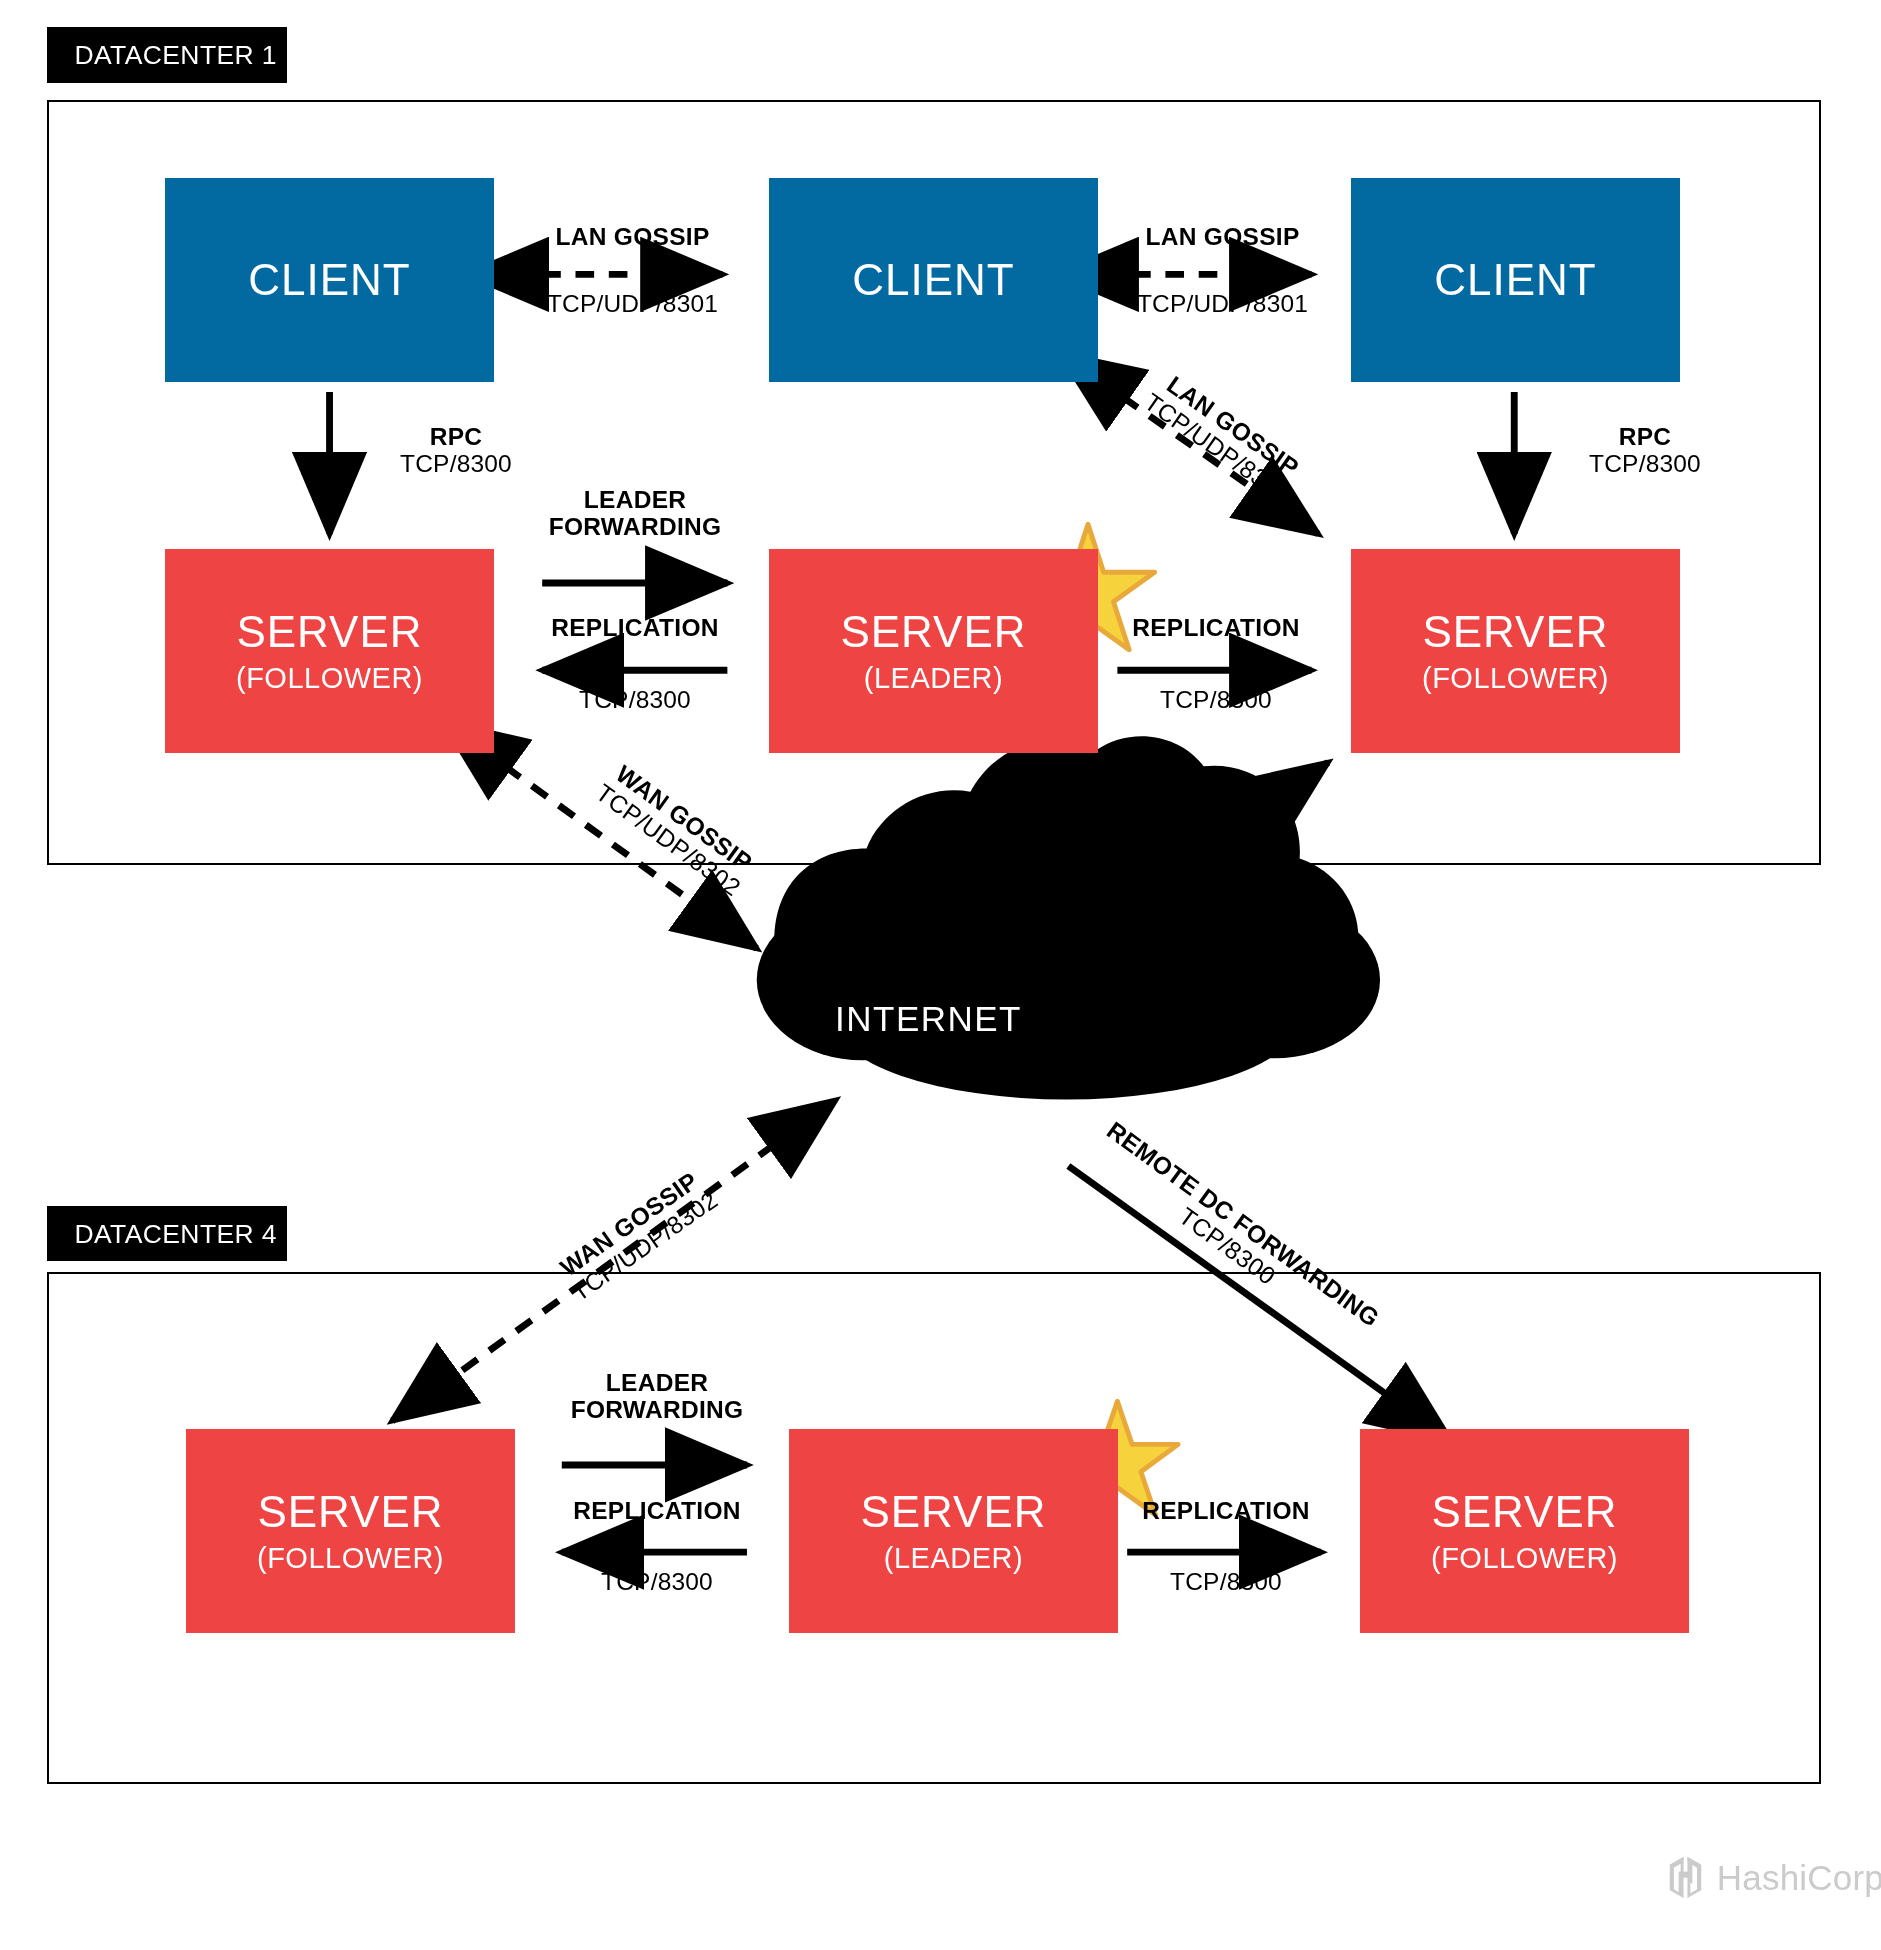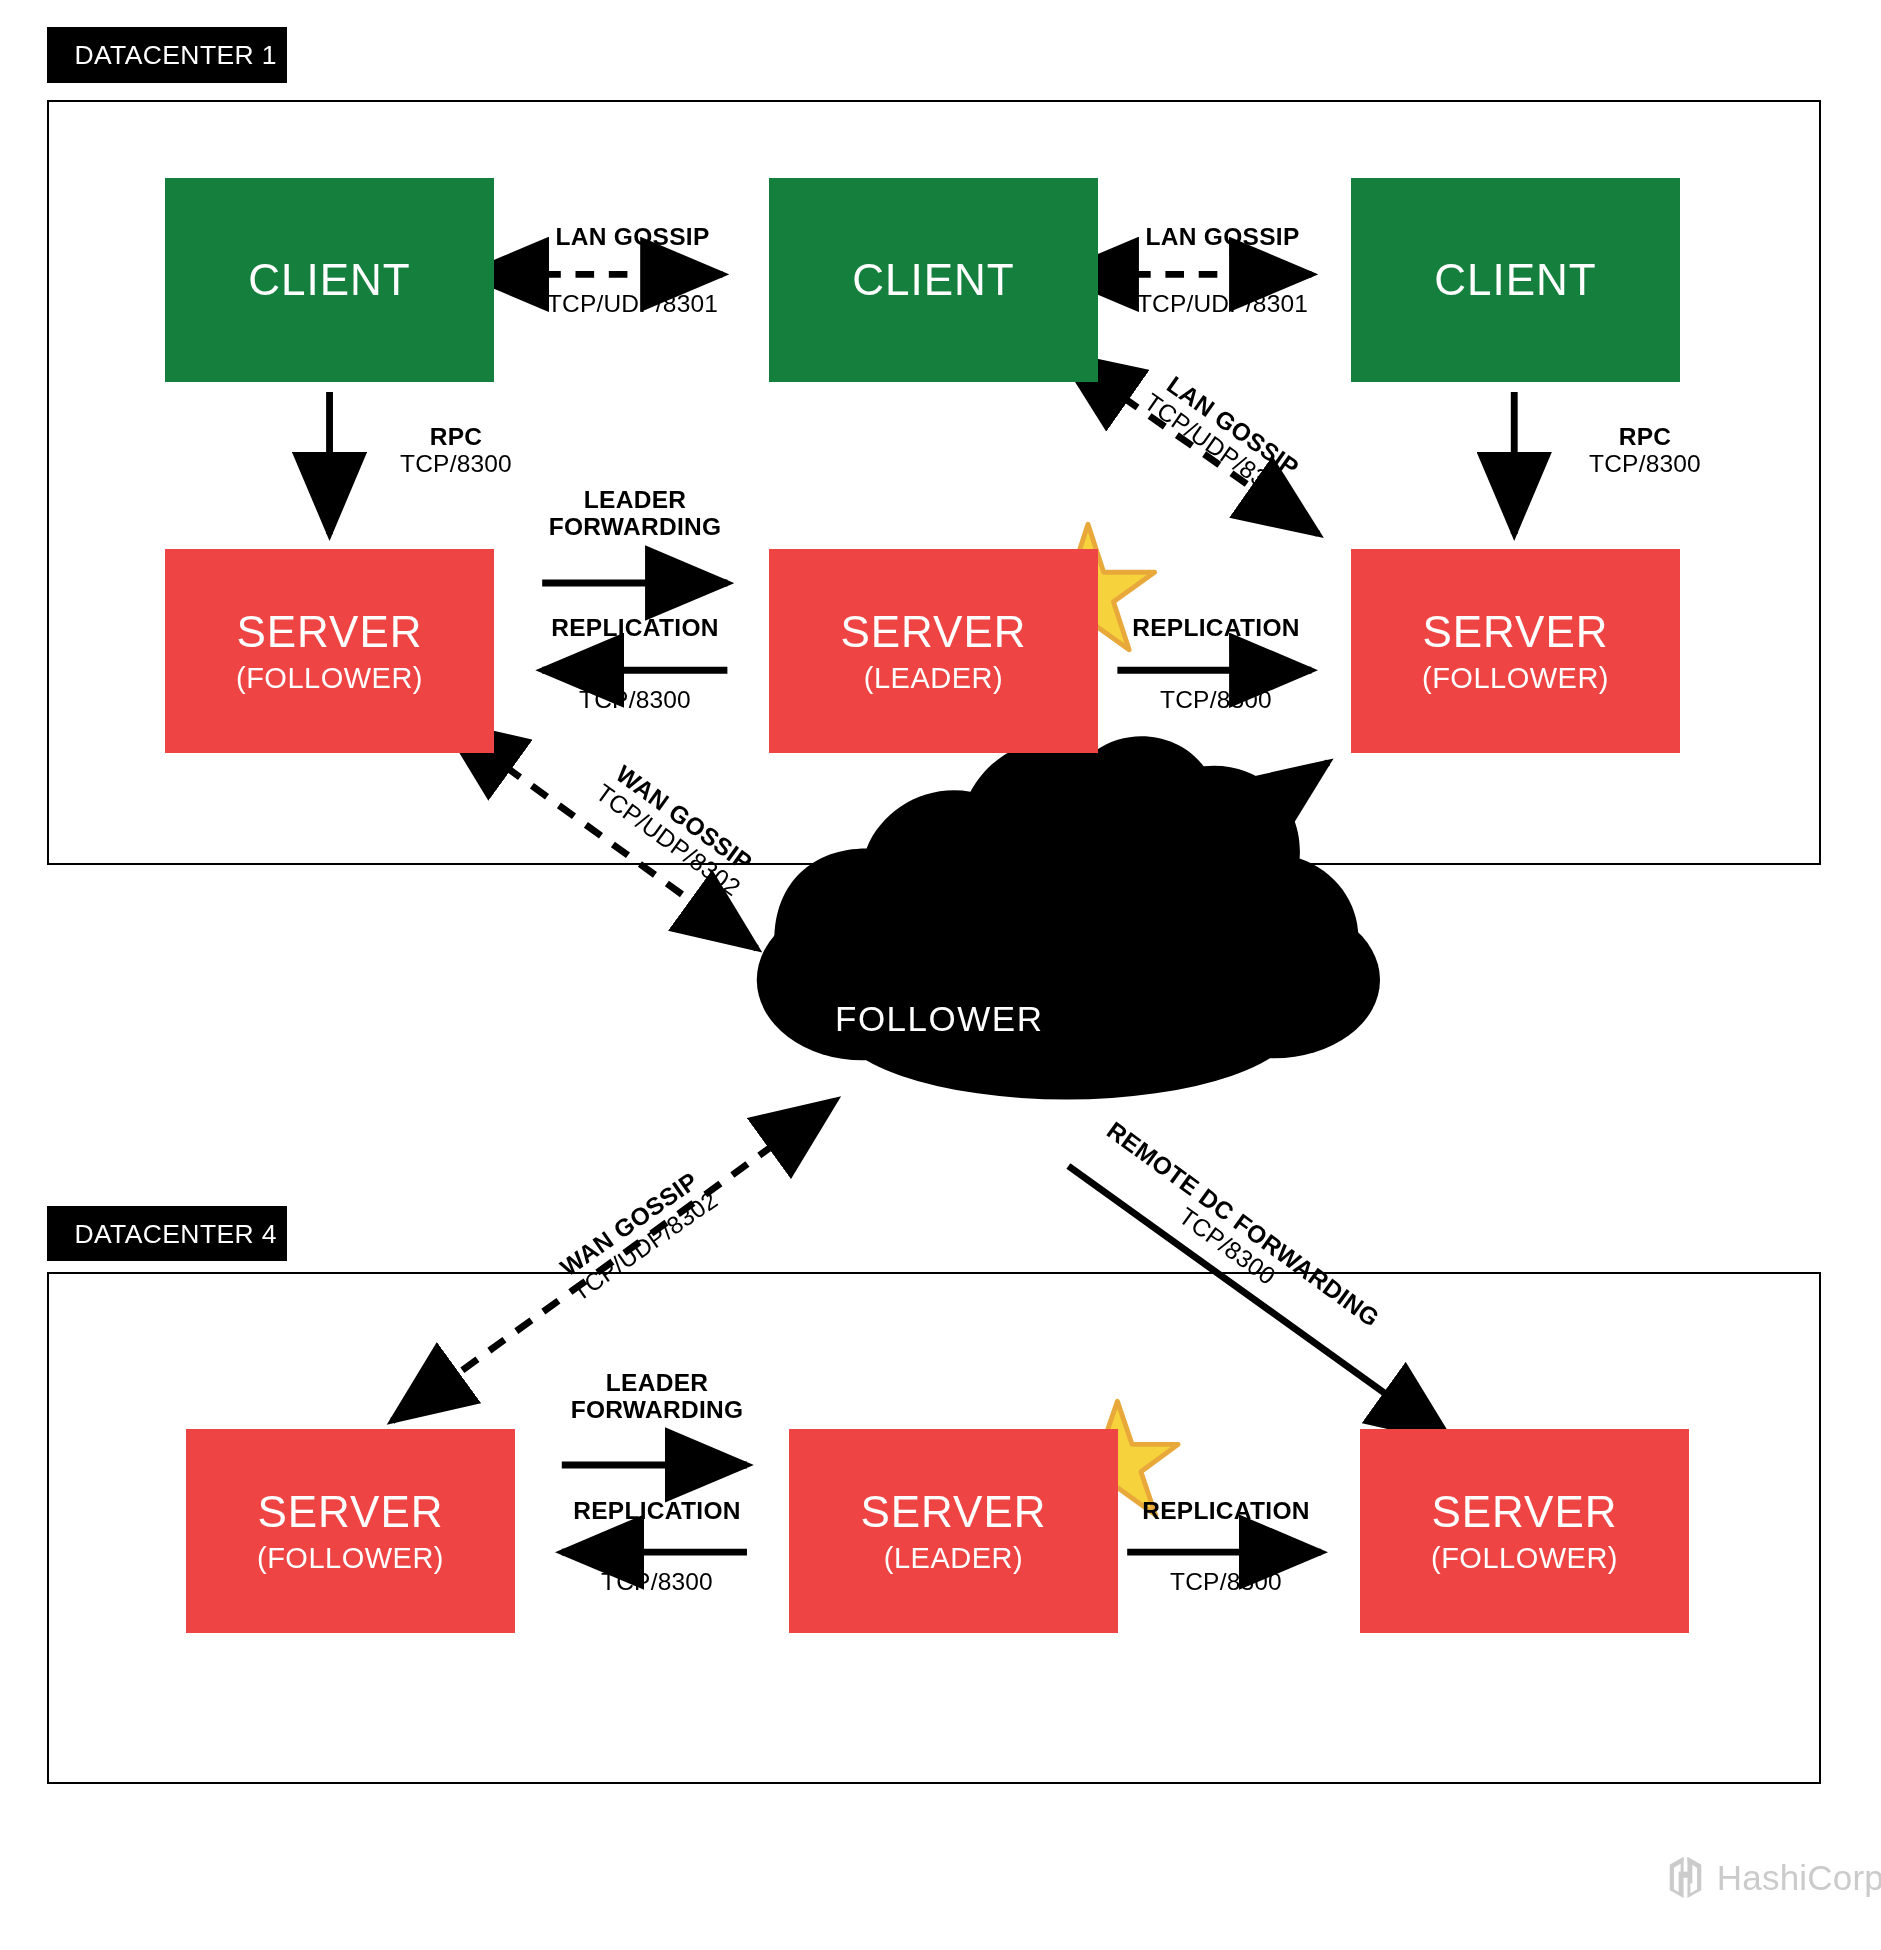--- a/index.html
+++ b/index.html
@@ -46,21 +46,21 @@
     font-size: 44px;
     font-weight: 400;
     letter-spacing: 1px;
   }
   .node .n-sub {
     font-size: 29px;
     font-weight: 400;
     margin-top: 7.8px;
     letter-spacing: 0.5px;
   }
-  .node.client { background: #15803d; }
+  .node.client { background: #0369a1; }
   .node.server { background: #ef4444; }
 
   
   .lbl {
     position: absolute;
     text-align: center;
     white-space: nowrap;
     color: #000;
     line-height: 1.12;
   }
@@ -336,21 +336,21 @@
     <span class="port">TCP/8300</span>
   </div>
 
   <div class="lbl" style="left:1106px; top:1497px; width:240px;">
     <span class="strong">REPLICATION</span>
   </div>
   <div class="lbl" style="left:1106px; top:1568px; width:240px;">
     <span class="port">TCP/8300</span>
   </div>
 
-  <div id="cloud-label" style="left:835px; top:1019px; transform:translateY(-50%);">FOLLOWER</div>
+  <div id="cloud-label" style="left:835px; top:1019px; transform:translateY(-50%);">INTERNET</div>
 
   <div id="logo" style="left:1664px; top:1854px;">
     <svg width="43" height="47" viewBox="0 0 44 48">
       <path d="M6 11 L20 3 L20 45 L6 37 Z" fill="#CBCBCB"></path>
       <path d="M24 3 L38 11 L38 37 L24 45 Z" fill="#CBCBCB"></path>
       <rect x="15" y="18" width="14" height="6" fill="#CBCBCB"></rect>
       <path d="M10 14 L17 10 L17 40 L10 36 Z" fill="#ffffff"></path>
       <path d="M27 10 L34 14 L34 36 L27 40 Z" fill="#ffffff"></path>
       <rect x="17" y="20" width="10" height="4" fill="#CBCBCB"></rect>
       <path d="M6 11 L20 3 L20 7 L10 13 L10 36 L6 37 Z" fill="#CBCBCB"></path>

